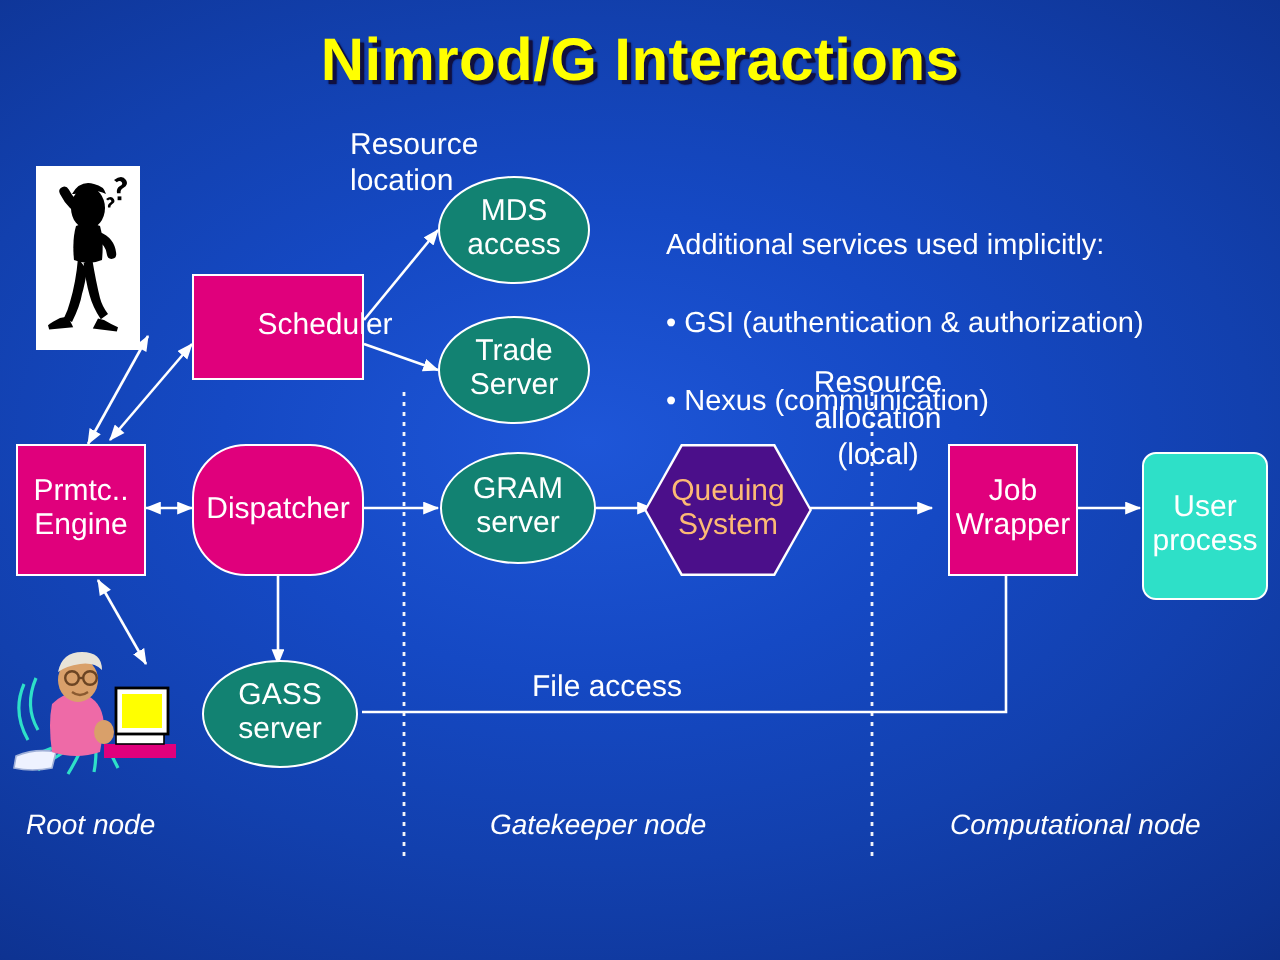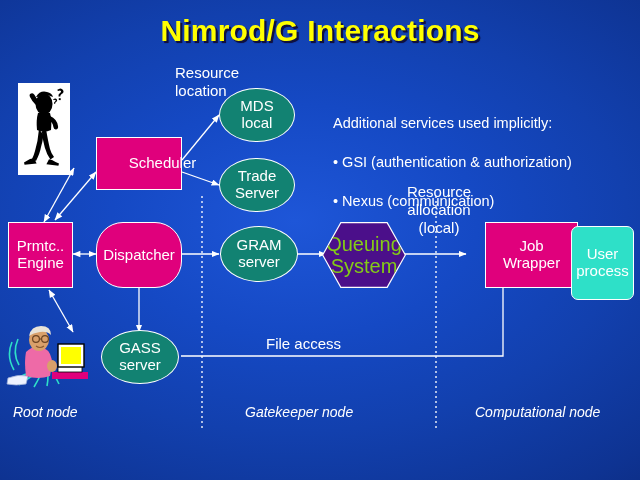--- a/index.html
+++ b/index.html
@@ -56,22 +56,22 @@
     clip-path: polygon(22% 0%, 78% 0%, 100% 50%, 78% 100%, 22% 100%, 0% 50%);
   }
   .hexinner {
     position: absolute;
     inset: 1.3px;
     background: #4b0f8a;
     clip-path: polygon(22% 0%, 78% 0%, 100% 50%, 78% 100%, 22% 100%, 0% 50%);
     display: flex;
     align-items: center;
     justify-content: center;
-    color: #84cc16;
-    font-size: 20px;
+    color: #fdba74;
+    font-size: 15px;
     line-height: 1.12;
     text-align: center;
     white-space: pre-line;
   }
 
   
   .label {
     position: absolute;
     color: #ffffff;
     font-size: 15px;
@@ -242,38 +242,38 @@
   </div>
 
   <div class="node rect" style="left:96px; top:137px; width:86px; height:53px;padding-left:47px;">Scheduler</div>
 
   <div class="node rect" style="left:8px; top:222px; width:65px; height:66px;">Prmtc..
 Engine</div>
 
   <div class="node rect" style="left:96px; top:222px; width:86px; height:66px;border-radius:27px;">Dispatcher</div>
 
   <div class="node ellipse" style="left:219px; top:88px; width:76px; height:54px;">MDS
-local</div>
+access</div>
 
   <div class="node ellipse" style="left:219px; top:158px; width:76px; height:54px;">Trade
 Server</div>
 
   <div class="node ellipse" style="left:220px; top:226px; width:78px; height:56px;">GRAM
 server</div>
 
   <div class="node ellipse" style="left:101px; top:330px; width:78px; height:54px;">GASS
 server</div>
 
   <div class="hexwrap" style="left:322px; top:222px; width:84px; height:66px;">
     <div class="hexborder"></div>
     <div class="hexinner">Queuing
 System</div>
   </div>
 
-  <div class="node rect" style="left:485px; top:222px; width:93px; height:66px;">Job
+  <div class="node rect" style="left:474px; top:222px; width:65px; height:66px;">Job
 Wrapper</div>
 
   <div class="node rounded" style="left:571px; top:226px; width:63px; height:74px; background:#2ee0c8;">User
 process</div>
 
   <div class="nodelabel" style="left:13px;">Root node</div>
   <div class="nodelabel" style="left:245px;">Gatekeeper node</div>
   <div class="nodelabel" style="left:475px;">Computational node</div>
 
 </div>

